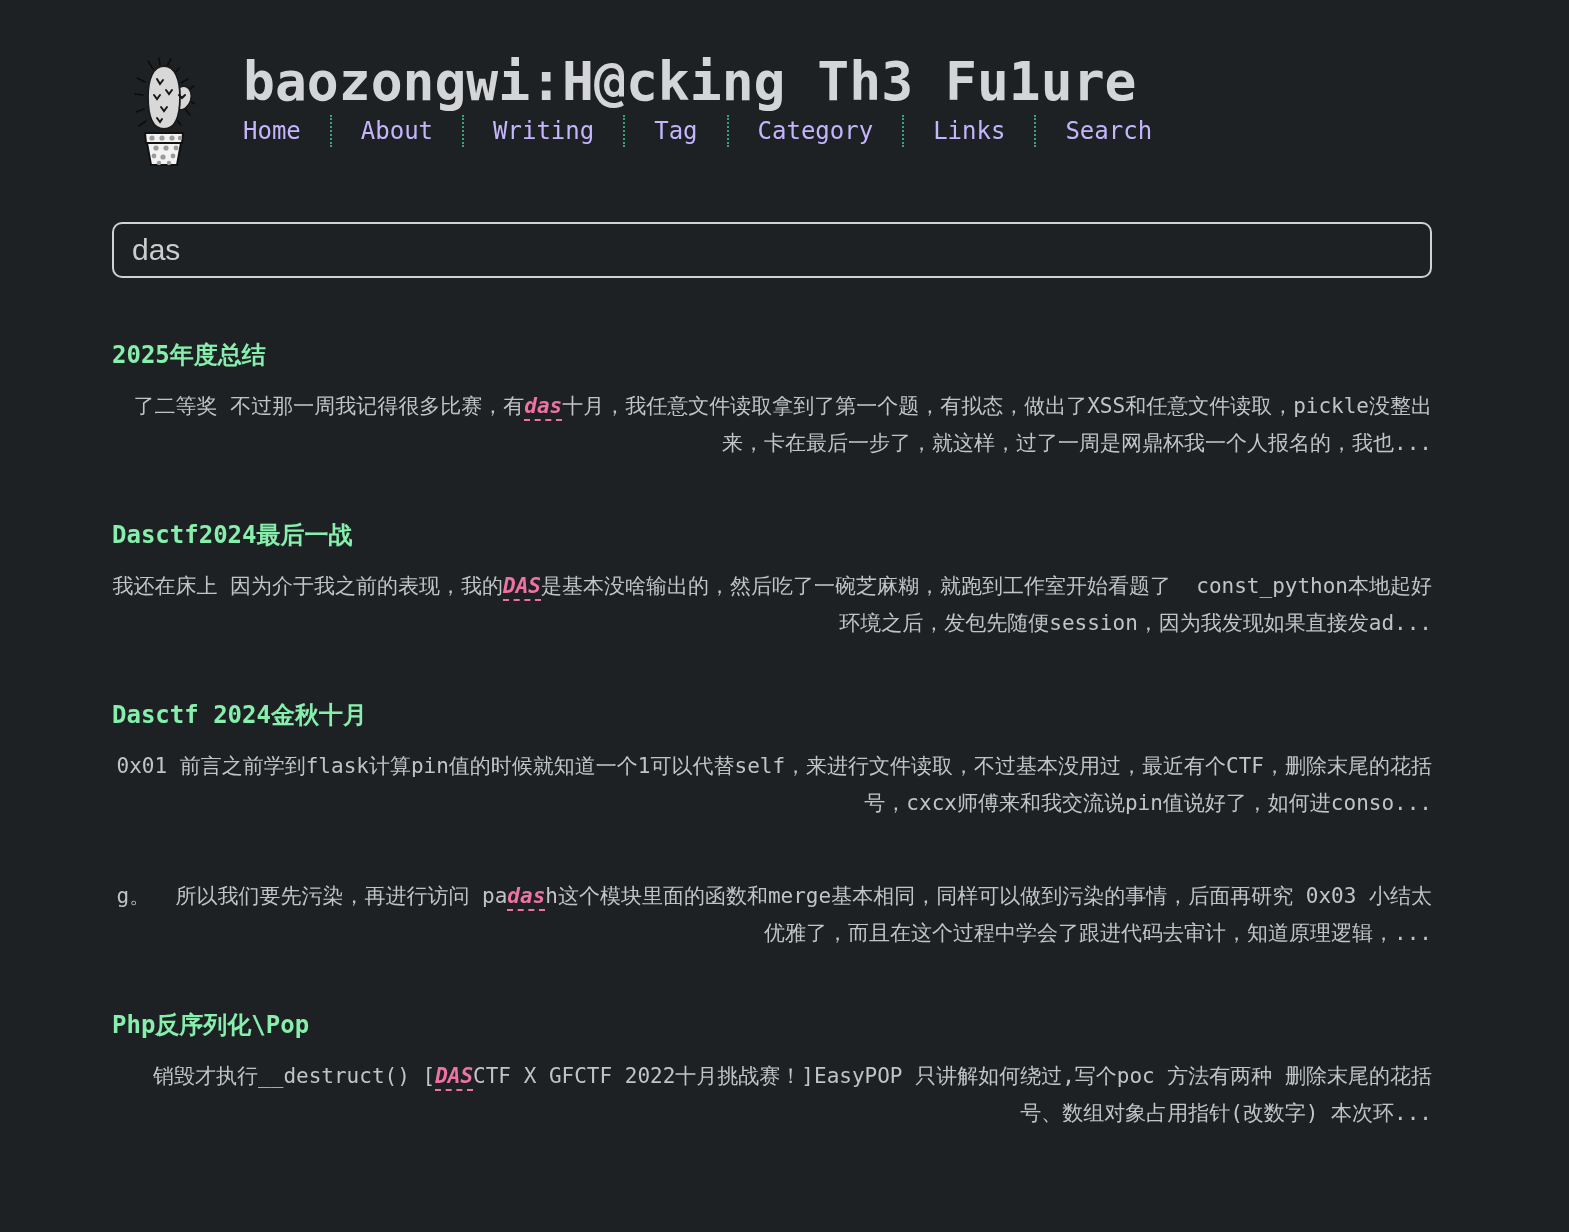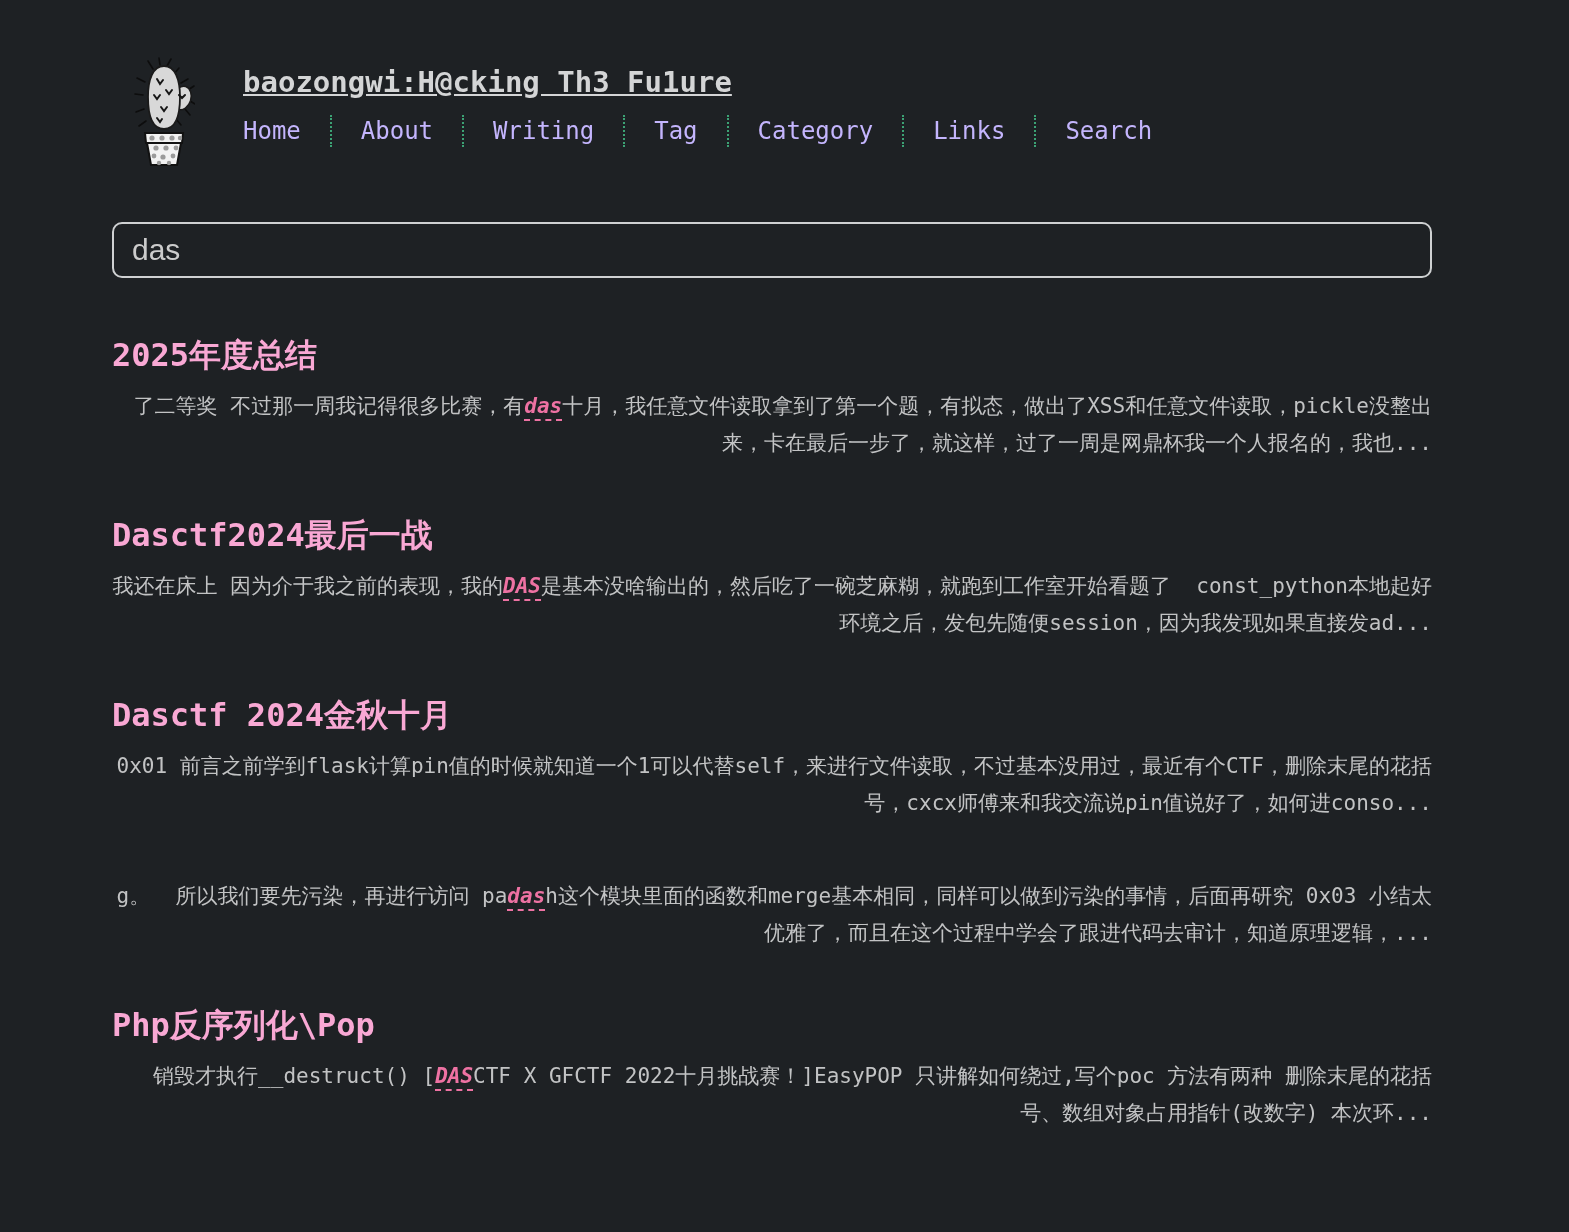--- a/index.html
+++ b/index.html
@@ -22,27 +22,26 @@
     padding-top: 57px;
   }
   .logo-wrap {
     width: 62px;
     height: 110px;
     margin-right: 48px;
     flex: 0 0 auto;
   }
   .head-col { display: flex; flex-direction: column; }
   .site-title {
-    font-size: 29px;
+    font-size: 53px;
     line-height: 50px;
     font-weight: bold;
     color: #d4d5d6;
     letter-spacing: 0px;
     white-space: nowrap;
-    text-decoration: underline;
   }
   .site-nav {
     display: flex;
     margin-top: 8px;
     font-size: 24px;
     line-height: 32px;
   }
   .nav-item {
     color: #c4b5fd;
     text-decoration: none;
@@ -64,24 +63,24 @@
     color: #cccccc;
     font-size: 30px;
     padding: 0 18px;
     font-family: "Liberation Sans", "DejaVu Sans", sans-serif;
     outline: none;
   }
   
   .results { margin-top: 60px; }
   .result { margin-bottom: 56px; }
   .result-title {
-    font-size: 32px;
+    font-size: 24px;
     line-height: 34px;
     font-weight: bold;
-    color: #f9a8d4;
+    color: #86efac;
     margin: 0 0 16px 0;
     cursor: pointer;
   }
   .result-excerpt {
     margin: 0;
     font-size: 21px;
     line-height: 37px;
     color: #c2c3c4;
     white-space: pre-wrap;
     word-break: break-word;

